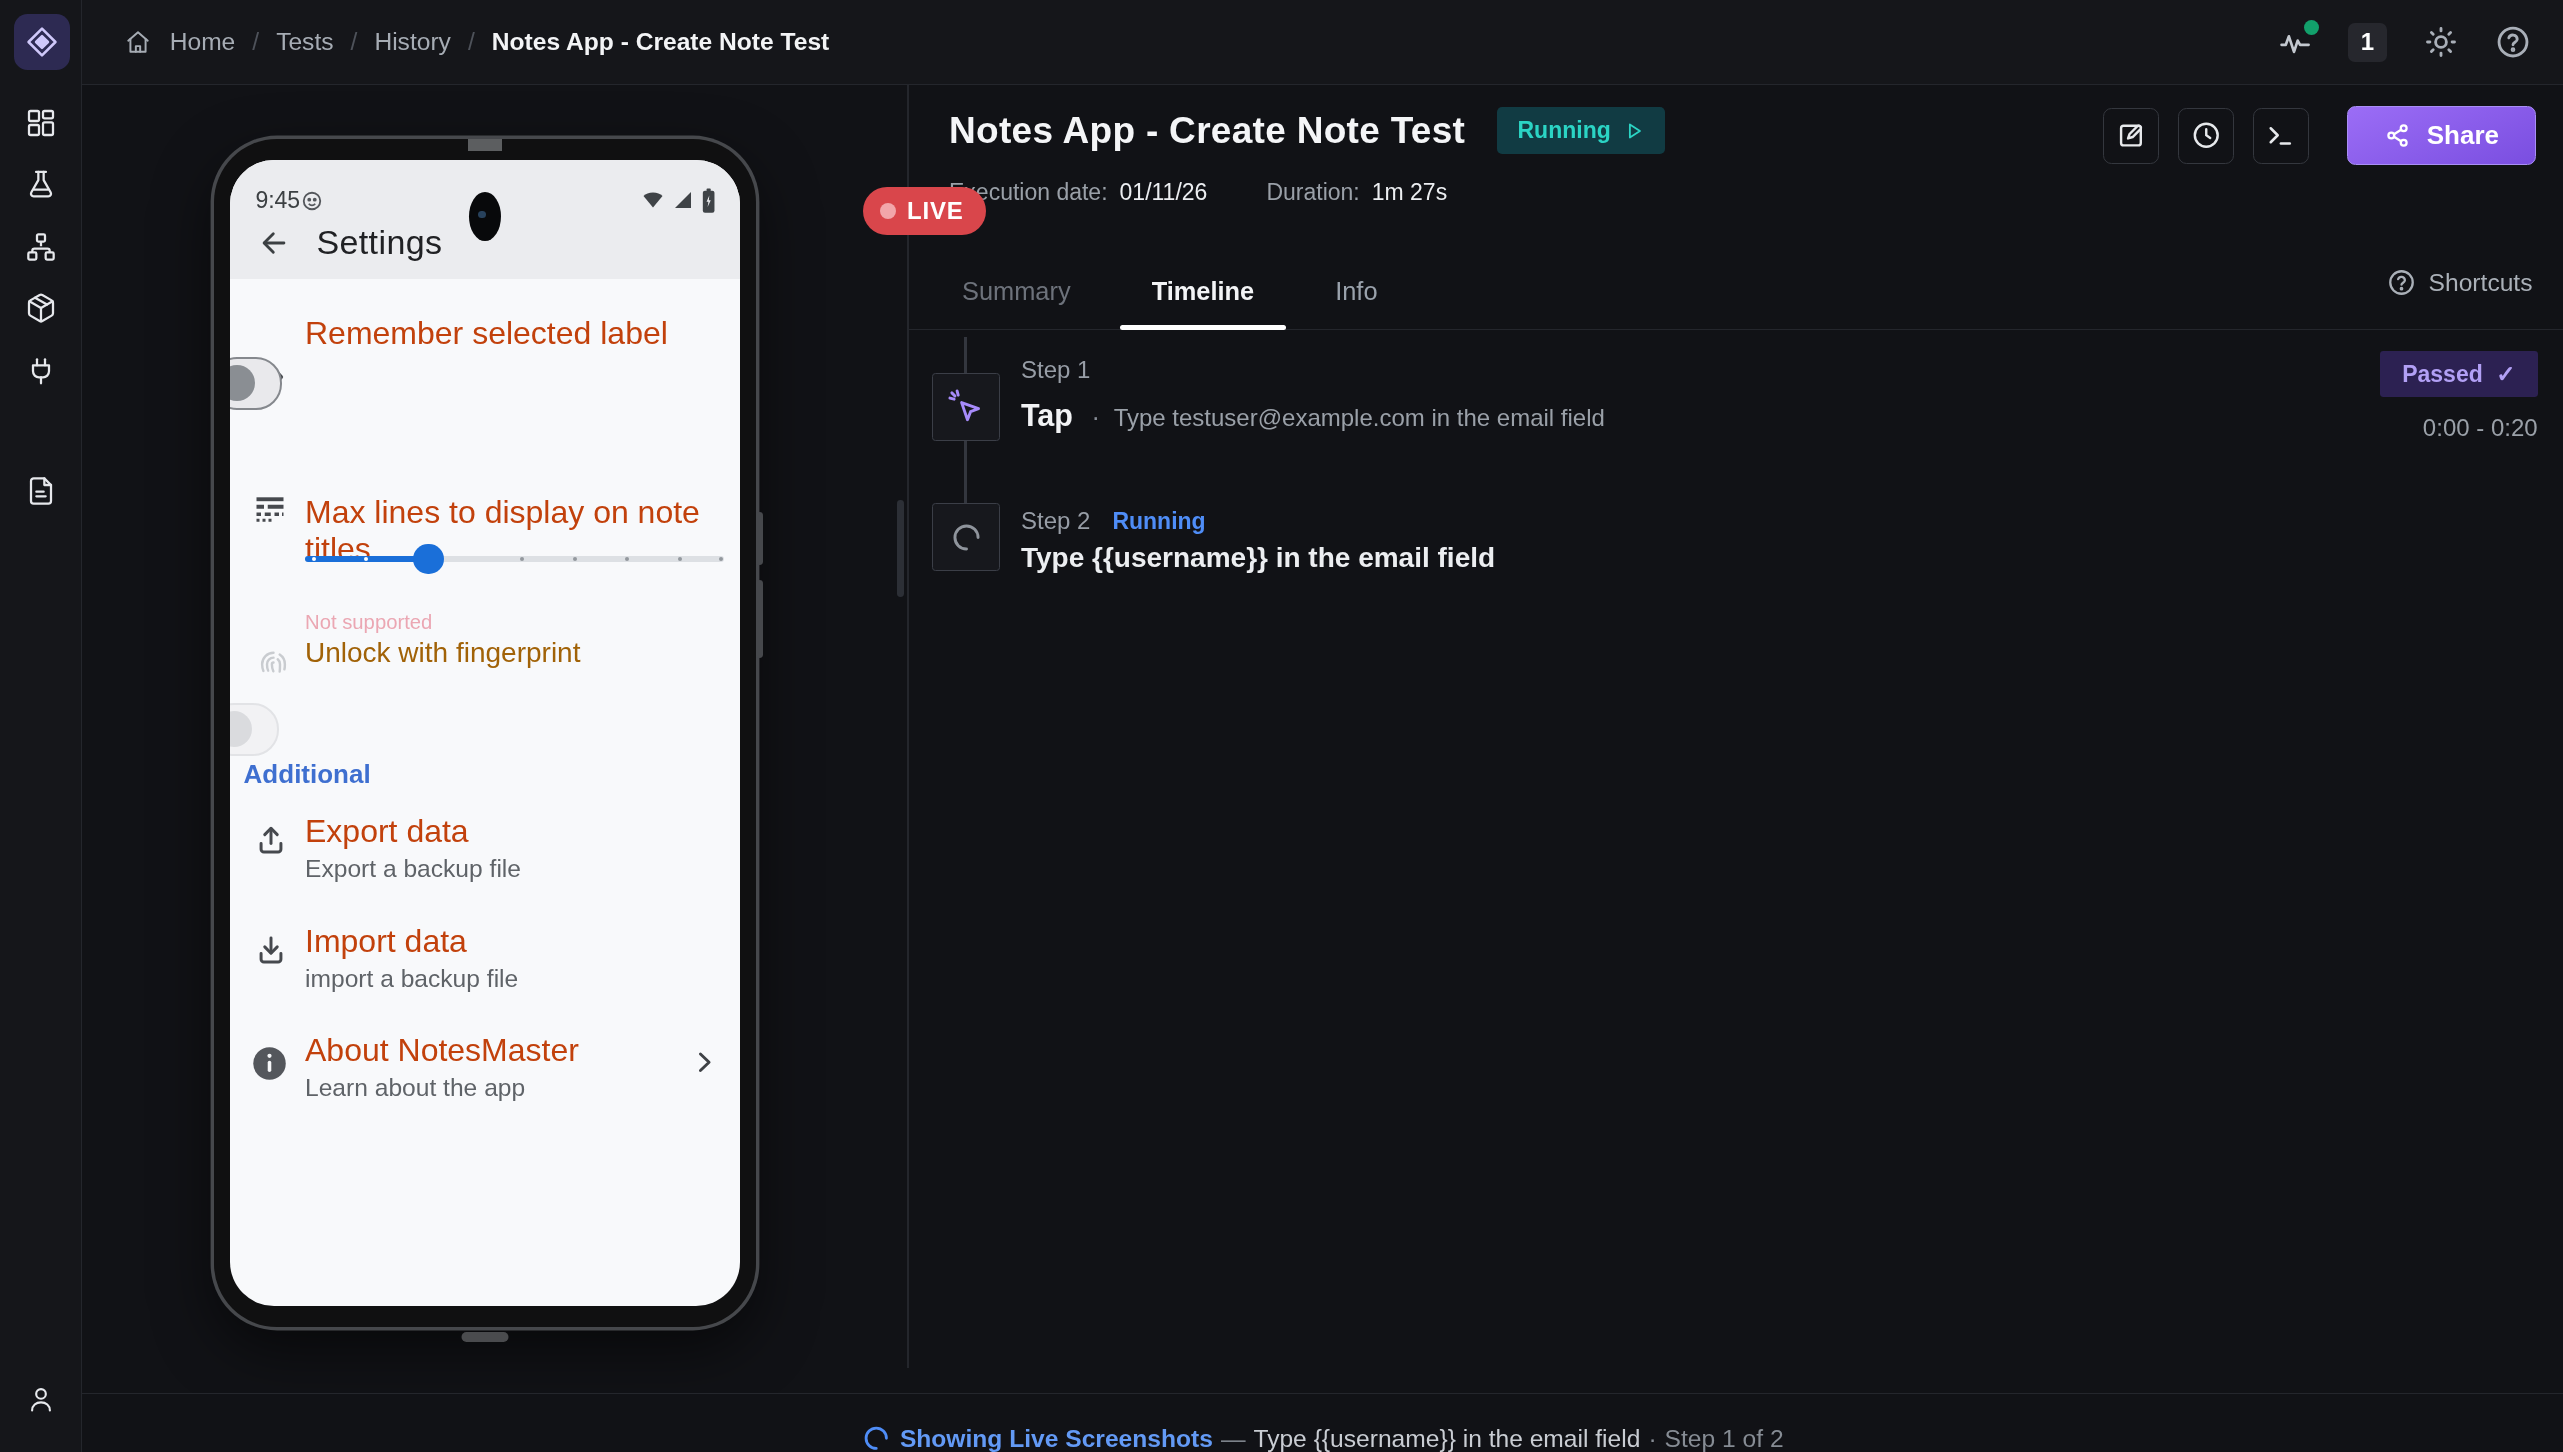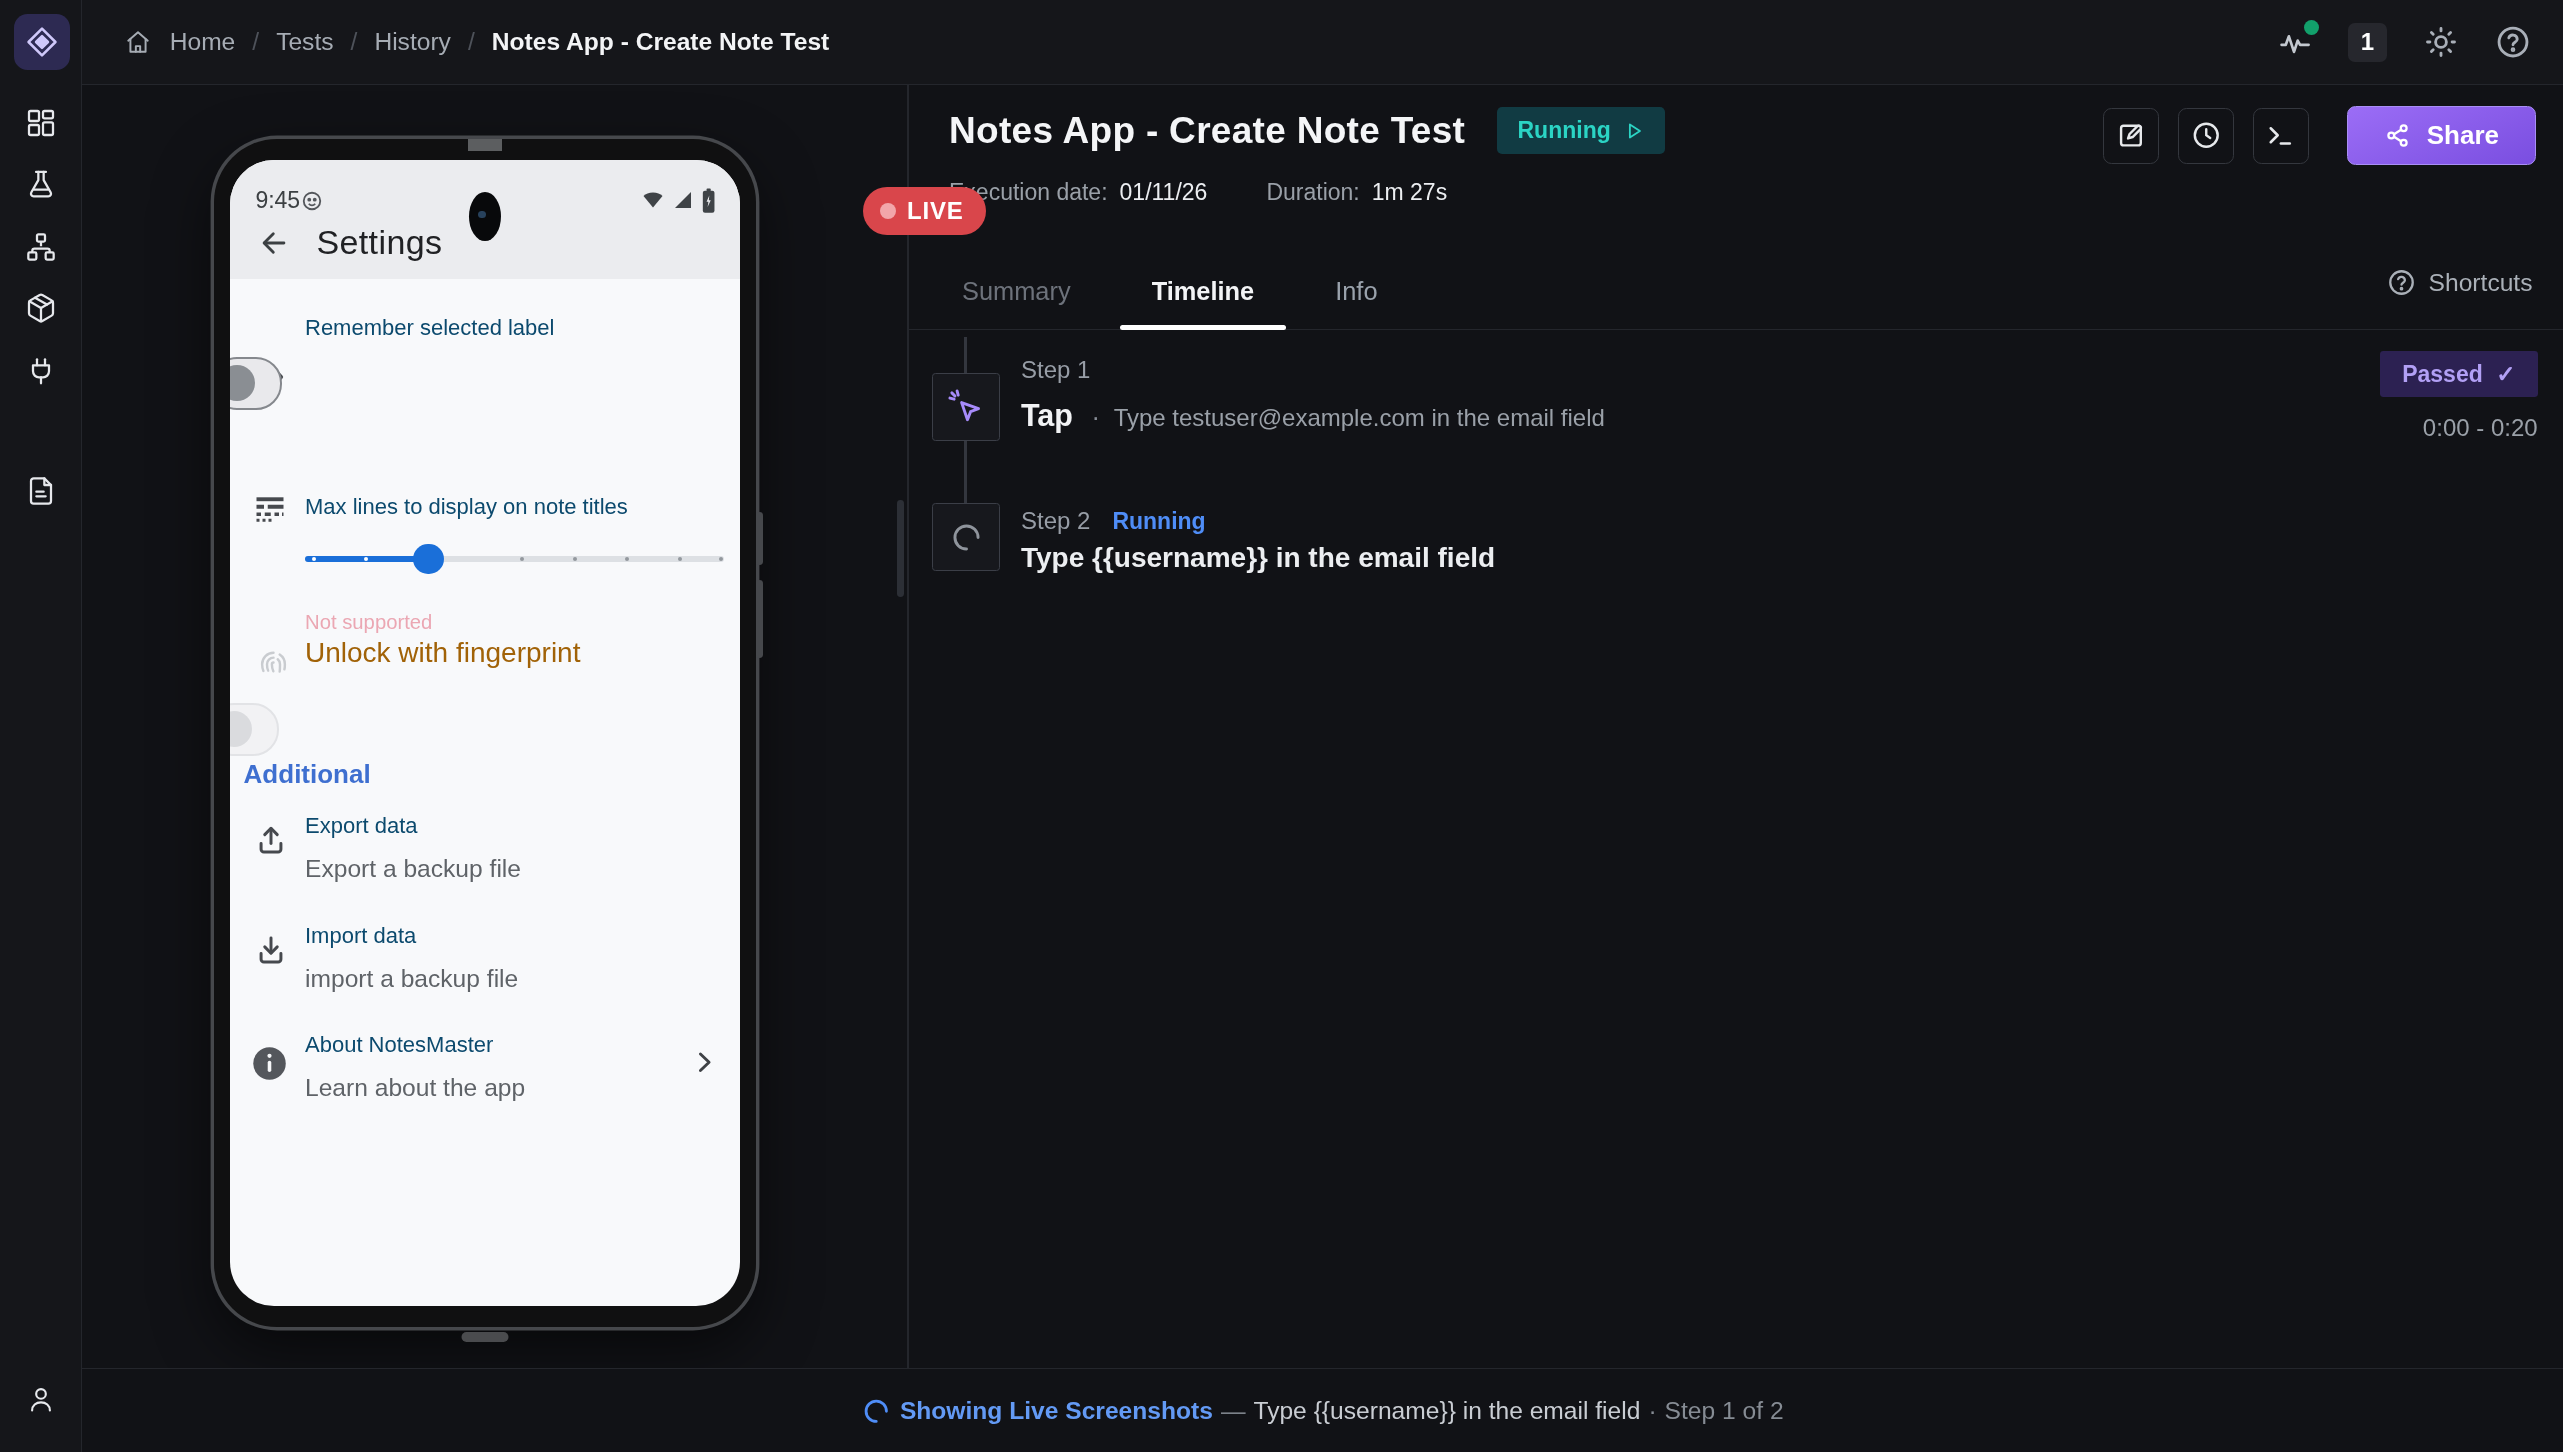--- a/index.html
+++ b/index.html
@@ -43,21 +43,21 @@
   .screen-top { position:absolute; left:0; top:0; right:0; height:119px; background:#ebecef; }
   .camera { position:absolute; top:32px; left:50%; transform:translateX(-50%); width:32px; height:49px; border-radius:50%; background:#08090b; }
   .camera::after { content:""; position:absolute; left:9.3px; top:18.6px; width:7.6px; height:7.6px; border-radius:50%; background:#27415c; }
   .p-status { position:absolute; left:25.4px; right:24px; top:27px; display:flex; align-items:center; justify-content:space-between; color:#3c4043; font-size:23px; }
   .p-status-left { display:flex; align-items:center; gap:1px; }
   .p-status-right { display:flex; align-items:center; gap:6px; color:#3f4347; }
   .p-header { position:absolute; left:27px; top:63px; display:flex; align-items:center; gap:25.4px; color:#202124; }
   .p-header .title { font-size:34px; letter-spacing:0.4px; }
   .screen-list { position:absolute; left:0; top:119px; right:0; bottom:0; }
   .abs { position:absolute; }
-  .p-title { font-size:22px; color:#0c4a6e; }
+  .p-title { font-size:32px; color:#c2410c; }
   .p-desc { font-size:24.6px; line-height:34px; color:#5f6368; width:398px; }
   .p-title-dis { font-size:28px; color:#a16207; }
   .p-desc-dis { font-size:24.6px; line-height:34px; color:#c7cacd; width:398px; }
   .p-badge { font-size:20.3px; color:#eba7b3; }
   .p-section { font-size:26px; font-weight:700; color:#3e6fd0; }
   .ico-dark { color:#46494e; display:flex; }
   .ico-light { color:#c9ccd0; display:flex; }
   .toggle { width:71px; height:53px; border:2.5px solid #85888d; border-radius:26px; background:#e9e9ec; position:relative; }
   .toggle .knob { position:absolute; left:6px; top:6px; width:36px; height:36px; border-radius:50%; background:#8a8e93; }
   .toggle.dis { border-color:#e2e3e6; background:#f2f2f4; }
@@ -101,21 +101,21 @@
   .tap-word { font-size:30.5px; font-weight:700; color:#f2f3f5; }
   .tap-bullet { font-size:25.4px; color:#878d96; margin:0 13.6px 0 18.6px; }
   .tap-detail { font-size:24px; color:#9aa0a8; }
   .passed-badge { position:absolute; right:25.4px; top:351px; height:46px; padding:0 22px; border-radius:3.4px; background:#2c2152; color:#b2a0f5; font-size:23px; font-weight:600; display:flex; align-items:center; gap:13.6px; }
   .time-range { position:absolute; right:25.4px; top:414px; font-size:24px; color:#9aa0a8; }
   .step2-row { position:absolute; left:1021px; top:507px; display:flex; align-items:baseline; gap:22px; }
   .running-lbl { font-size:23px; font-weight:600; color:#4f8df7; }
   .step2-title { position:absolute; left:1021px; top:542px; font-size:28px; font-weight:700; color:#eceef1; }
 
   
-  .bottombar { position:absolute; left:82px; right:0; bottom:0; height:85px; border-top:1.7px solid #24262c; background:#111216; display:flex; align-items:center; justify-content:center; gap:8px; font-size:24.6px; }
+  .bottombar { position:absolute; left:82px; right:0; bottom:0; height:60px; border-top:1.7px solid #24262c; background:#111216; display:flex; align-items:flex-end; justify-content:center; gap:8px; font-size:24.6px; }
   .f-live { color:#639af5; font-weight:600; cursor:pointer; }
   .f-dash { color:#7c828a; }
   .f-action { color:#c9cdd3; }
   .f-dot { color:#868c94; }
   .f-progress { color:#868c94; }
   .spin { animation:rot 1.2s linear infinite; transform-origin:center; }
   @keyframes rot { to { transform:rotate(360deg); } }
 </style>
 </head>
 <body>

